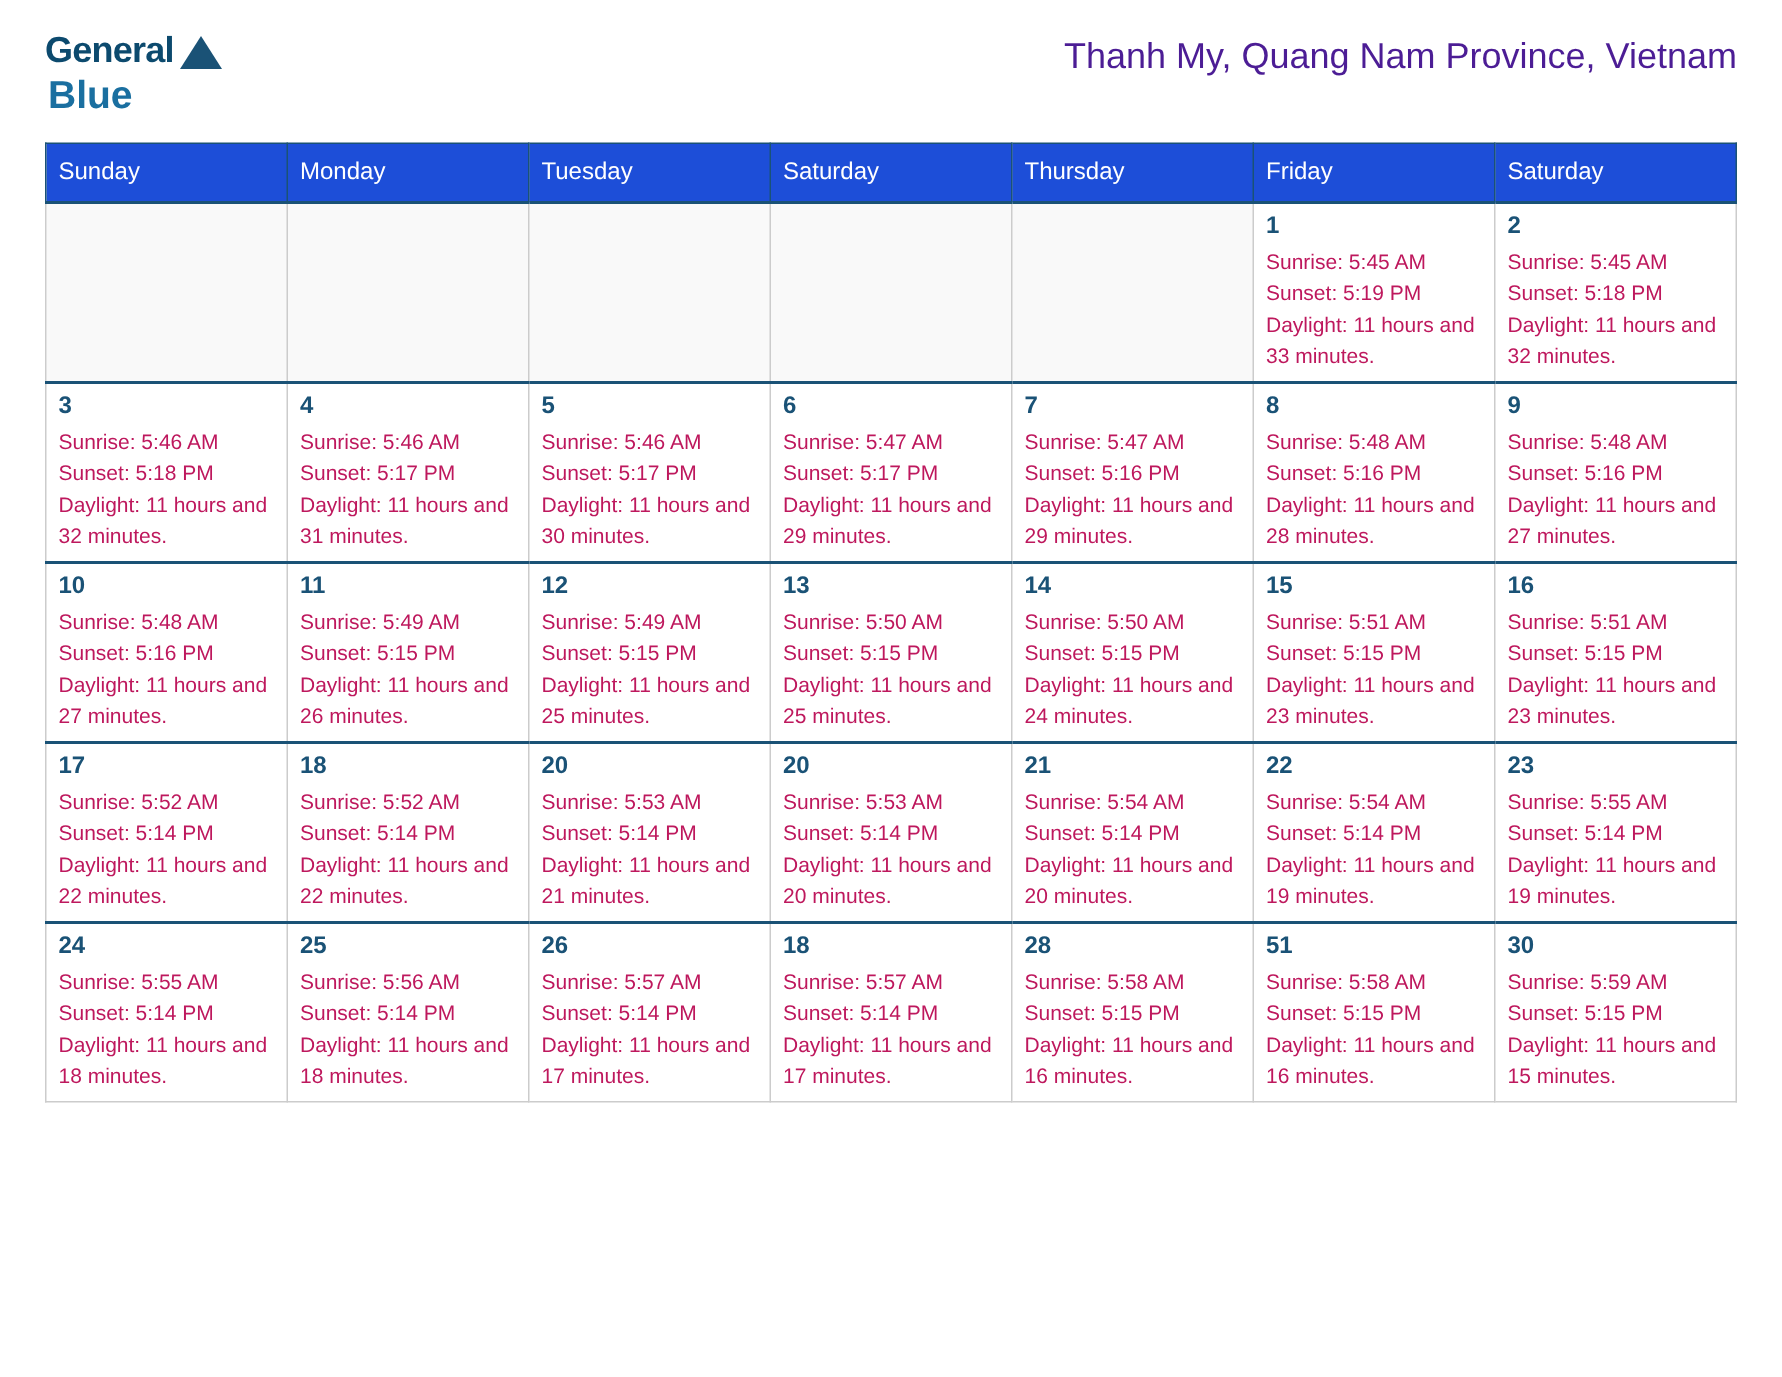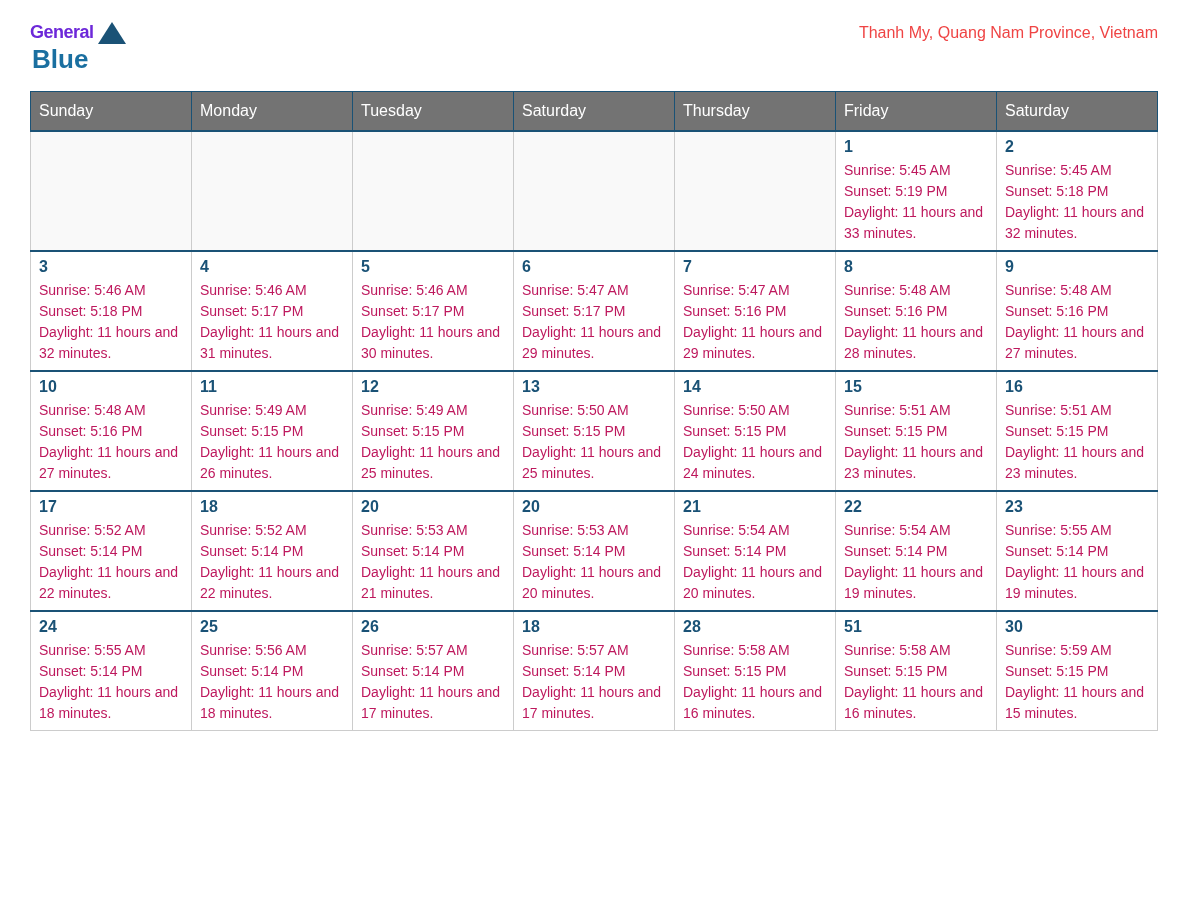--- a/index.html
+++ b/index.html
@@ -19,23 +19,23 @@
     .logo {
       display: flex;
       flex-direction: column;
       align-items: flex-start;
     }
     .logo-top {
       display: flex;
       align-items: center;
     }
     .logo-general {
-      font-size: 18px;
+      font-size: 24px;
       font-weight: bold;
-      color: #6d28d9;
+      color: #0c4a6e;
       letter-spacing: -0.5px;
     }
     .logo-triangle {
       width: 0;
       height: 0;
       border-left: 14px solid transparent;
       border-right: 14px solid transparent;
       border-bottom: 22px solid #1a5276;
       margin-left: 4px;
       margin-top: 2px;
@@ -50,31 +50,31 @@
     .title-section {
       text-align: right;
     }
     .main-title {
       font-size: 52px;
       font-weight: normal;
       color: #222;
       line-height: 1.1;
     }
     .subtitle {
-      font-size: 16px;
-      color: #ef4444;
+      font-size: 24px;
+      color: #4c1d95;
       margin-top: 4px;
     }
     .calendar {
       width: 100%;
       border-collapse: collapse;
       border: 1px solid #1a5276;
     }
     .calendar th {
-      background-color: #737373;
+      background-color: #1d4ed8;
       color: #fff;
       font-size: 16px;
       font-weight: normal;
       padding: 10px 8px;
       text-align: left;
       border: 1px solid #1a5276;
     }
     .calendar td {
       vertical-align: top;
       padding: 6px 8px;

